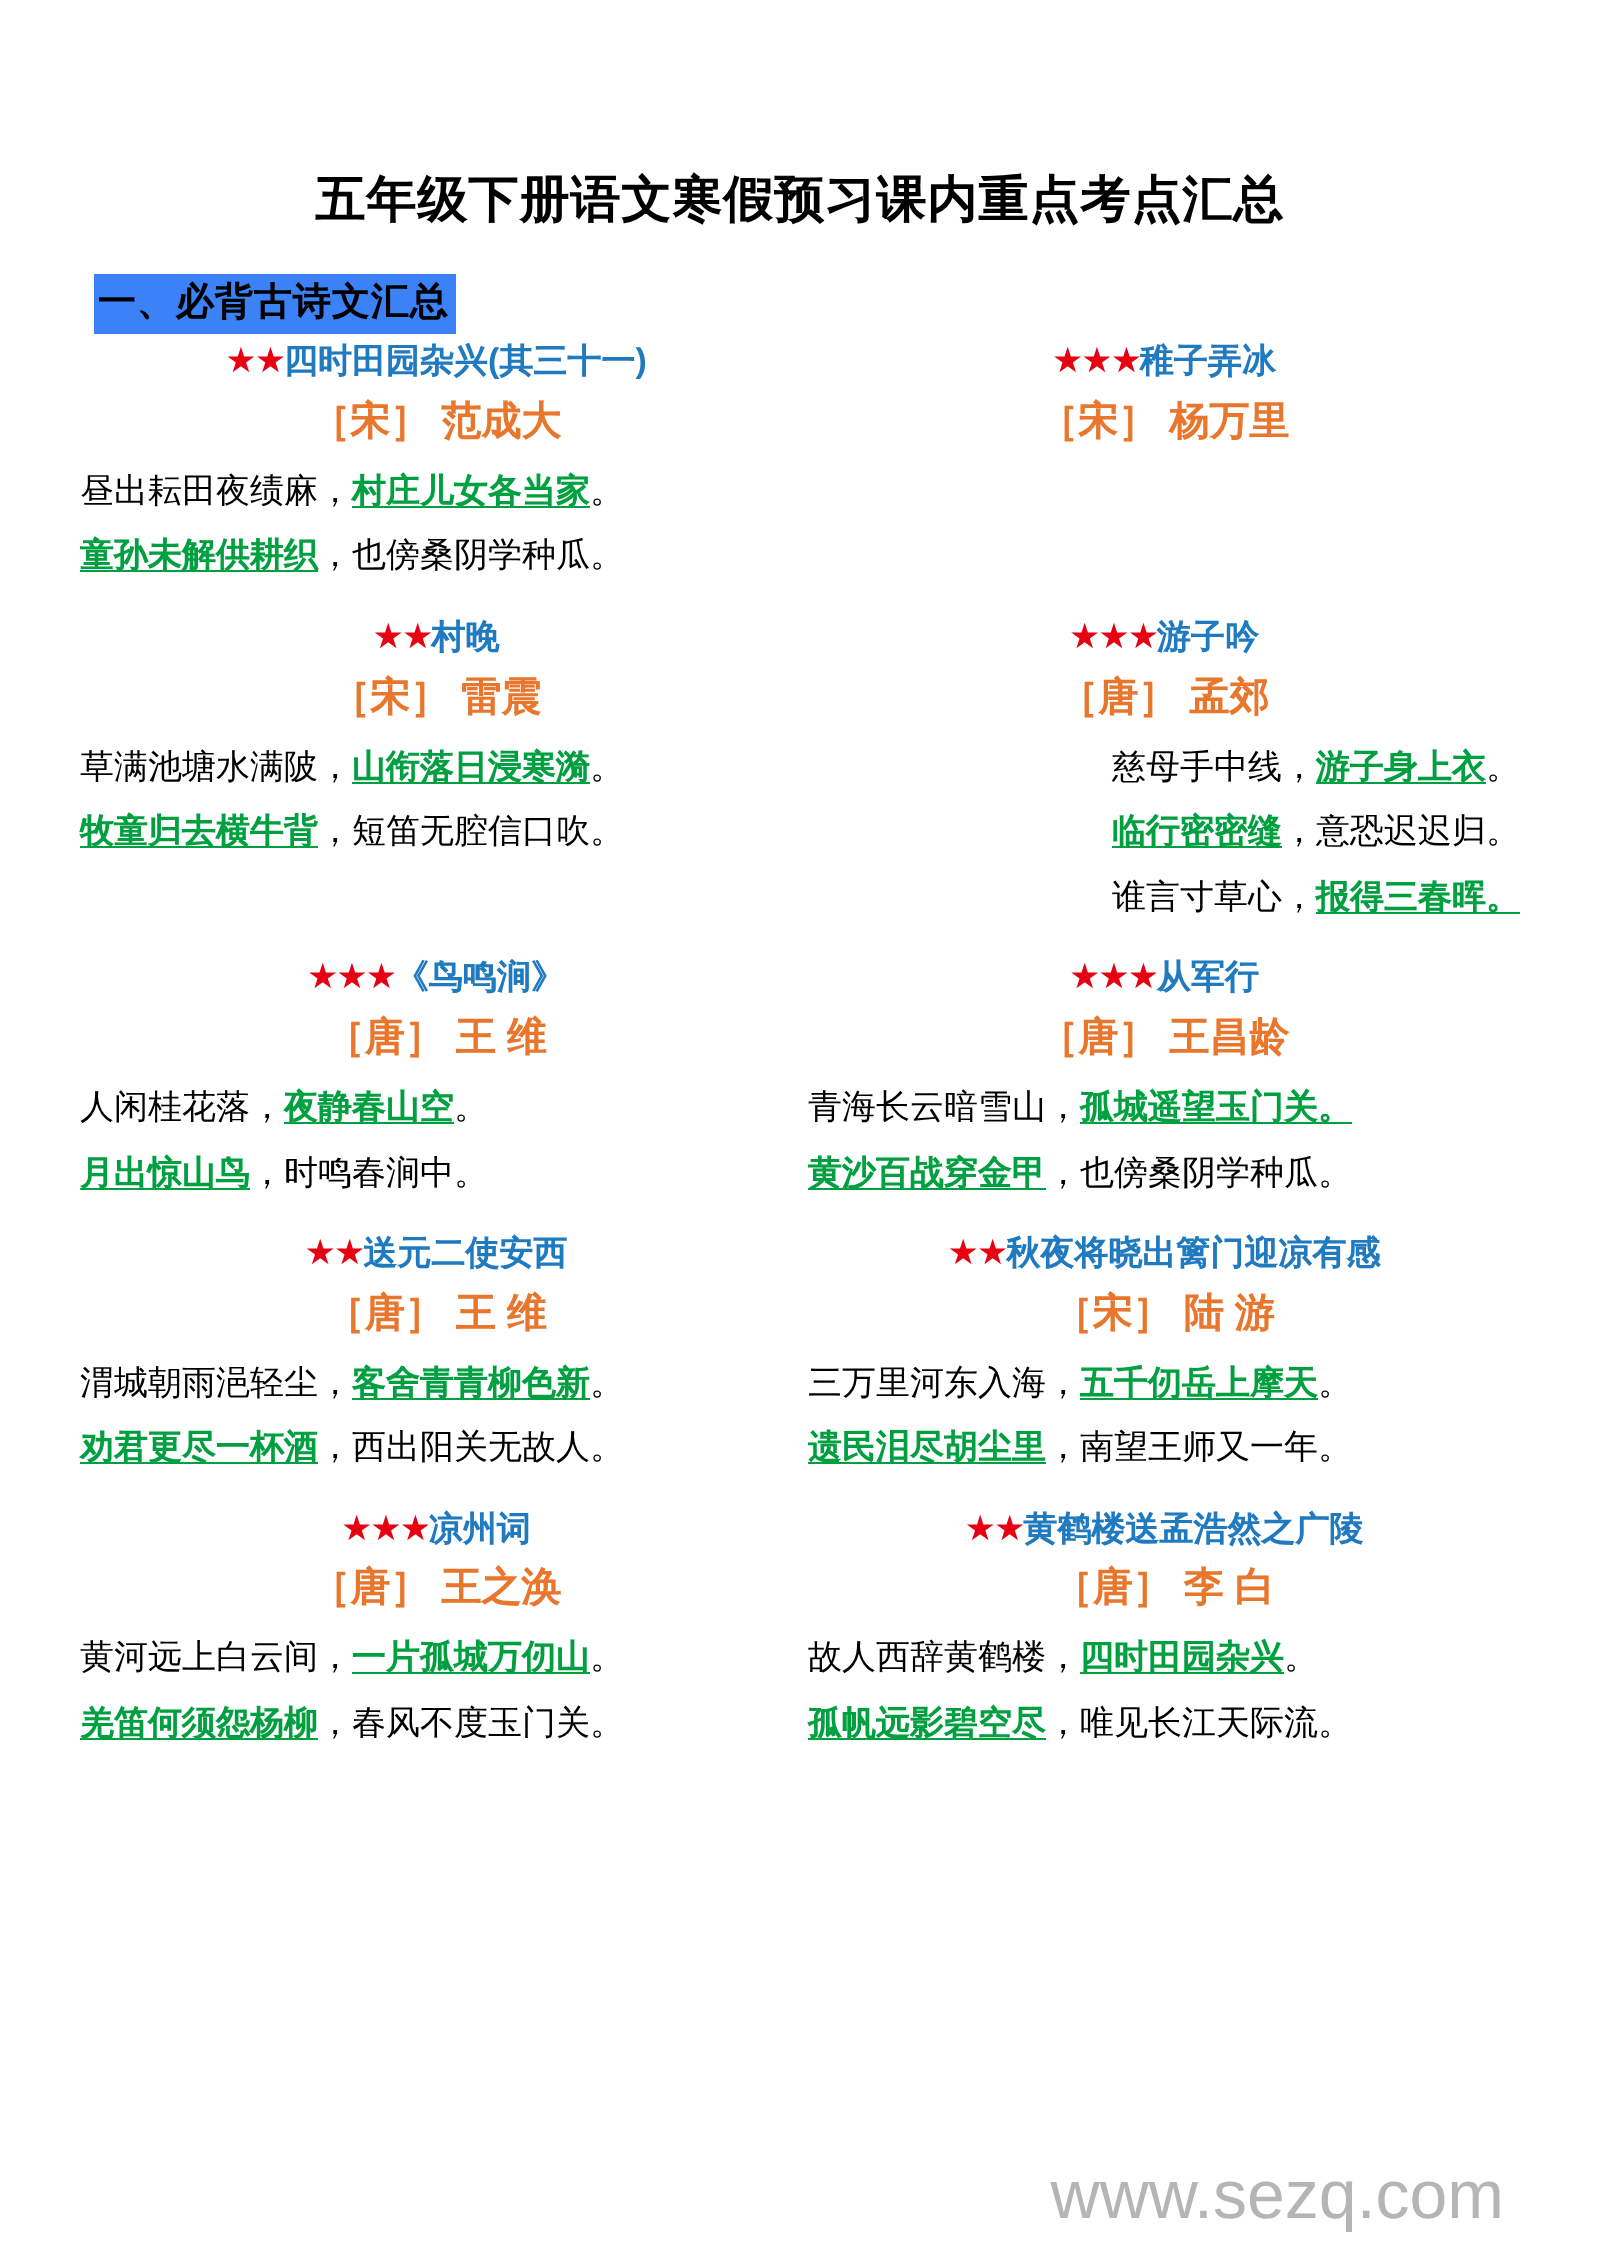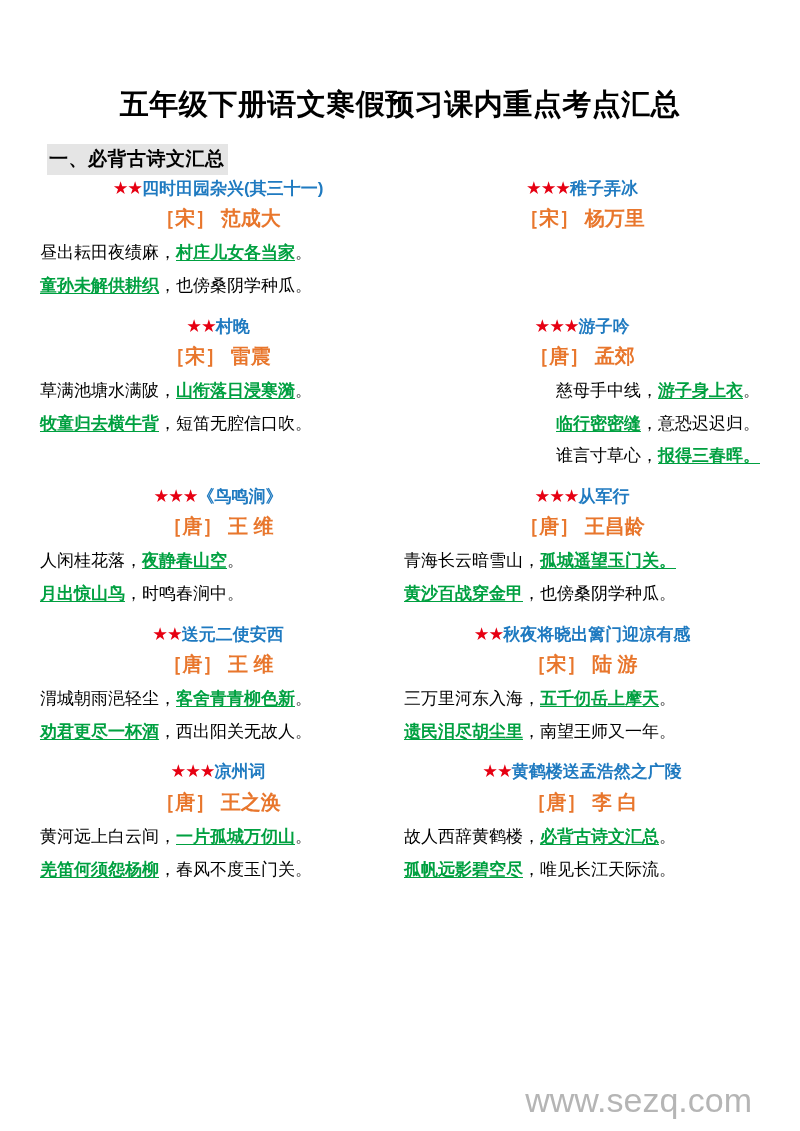--- a/index.html
+++ b/index.html
@@ -17,36 +17,36 @@
   .page {
     position: relative;
     width: 800px;
     height: 1131px;
     box-sizing: border-box;
     padding: 0 40px;
   }
   
   .doc-title {
     text-align: center;
-    font-size: 29px;
+    font-size: 25px;
     font-weight: bold;
     color: #000000;
     letter-spacing: 0.5px;
     padding-top: 68px;
     line-height: 1.2;
     white-space: nowrap;
   }
   
   .section-row {
     margin-top: 22px;
     padding-left: 7px;
   }
   .section-header {
     display: inline-block;
-    background: #e5e5e5;
+    background: #3b82f6;
     color: #000000;
     font-size: 19px;
     font-weight: bold;
     line-height: 1.45;
     padding: 1px 3px 2px 2px;
     letter-spacing: 0.5px;
   }
   
   .poem-grid {
     margin-top: 0;
@@ -202,21 +202,21 @@
         <div class="poem-lines">
           <div class="poem-line"><span>黄河远上白云间，</span><span class="hl">一片孤城万仞山</span><span>。</span></div>
           <div class="poem-line"><span class="hl">羌笛何须怨杨柳</span><span>，春风不度玉门关。</span></div>
         </div>
         <div class="gap-sm"></div>
       </div>
       <div class="poem-cell right">
         <div class="poem-title"><span class="stars">★★</span><span class="poem-title-text">黄鹤楼送孟浩然之广陵</span></div>
         <div class="poem-author">［唐］ 李 白</div>
         <div class="poem-lines">
-          <div class="poem-line"><span>故人西辞黄鹤楼，</span><span class="hl">必背古诗文汇总</span><span>。</span></div>
+          <div class="poem-line"><span>故人西辞黄鹤楼，</span><span class="hl">四时田园杂兴</span><span>。</span></div>
           <div class="poem-line"><span class="hl">孤帆远影碧空尽</span><span>，唯见长江天际流。</span></div>
         </div>
         <div class="gap-sm"></div>
       </div>
     </div>
 
   <div class="watermark">www.sezq.com</div>
 
 </div>
 

